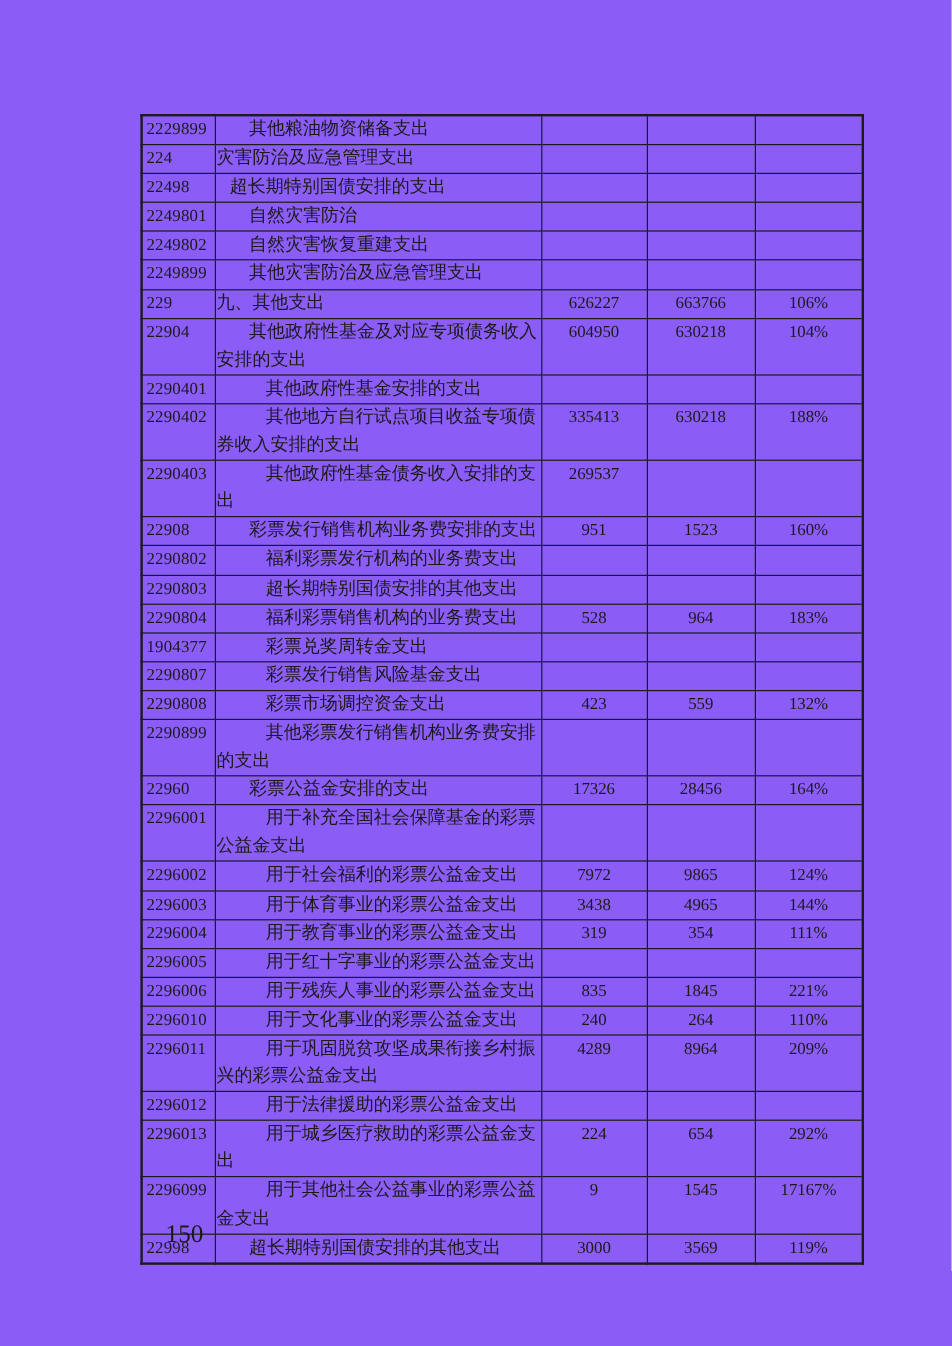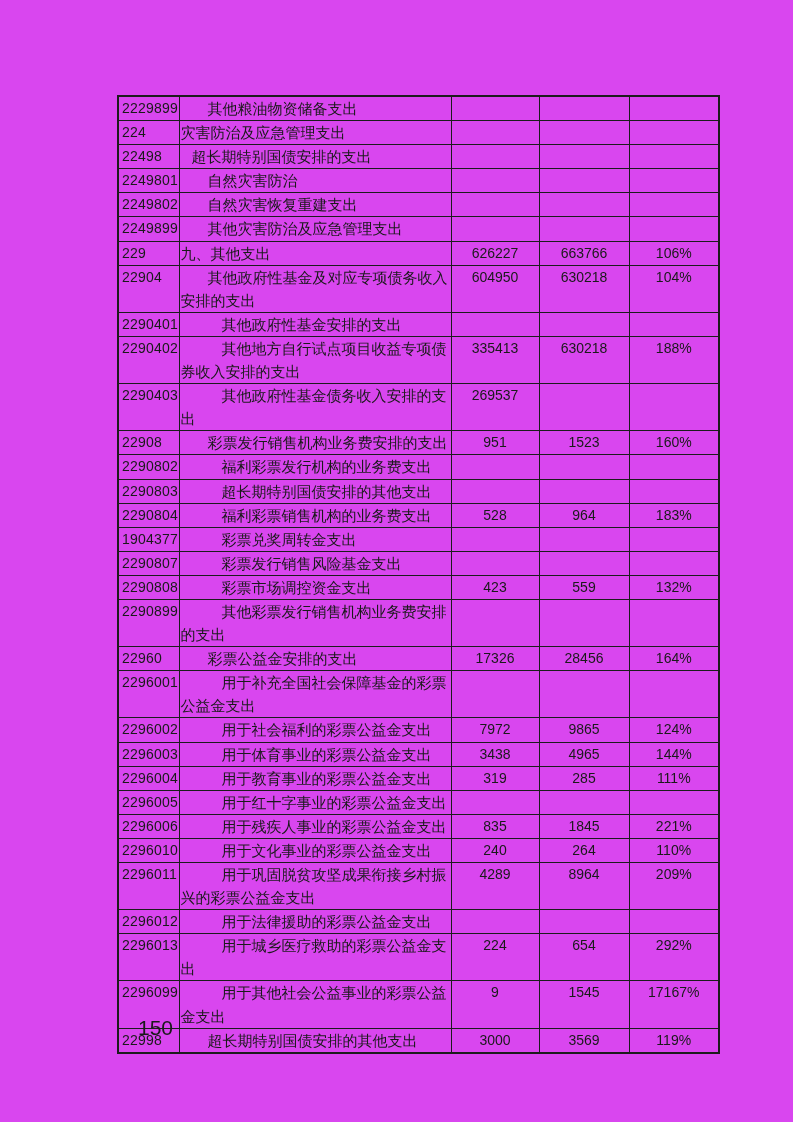--- a/index.html
+++ b/index.html
@@ -1,23 +1,23 @@
 <!DOCTYPE html>
 <html><head>
 <meta charset="utf-8">
 <style>
   * { box-sizing: border-box; margin: 0; padding: 0; }
   html, body { background: #e8e8e8; }
   .page {
     position: relative;
     width: 793px;
     height: 1122px;
-    background: #d946ef;
+    background: #8b5cf6;
     margin: 0 auto;
-    font-family: Liberation Sans, sans-serif;
+    font-family: Liberation Serif, serif;
     color: #1a1a1a;
     overflow: hidden;
   }
   .table-wrap {
     position: absolute;
     left: 117px;
     top: 95px;
   }
   table.budget {
     border-collapse: collapse;
@@ -231,21 +231,21 @@
             <td class="code">2296003</td>
             <td class="desc ind3">用于体育事业的彩票公益金支出</td>
             <td class="num">3438</td>
             <td class="num">4965</td>
             <td class="num">144%</td>
           </tr>
           <tr>
             <td class="code">2296004</td>
             <td class="desc ind3">用于教育事业的彩票公益金支出</td>
             <td class="num">319</td>
-            <td class="num">285</td>
+            <td class="num">354</td>
             <td class="num">111%</td>
           </tr>
           <tr>
             <td class="code">2296005</td>
             <td class="desc ind3">用于红十字事业的彩票公益金支出</td>
             <td class="num"></td>
             <td class="num"></td>
             <td class="num"></td>
           </tr>
           <tr>

